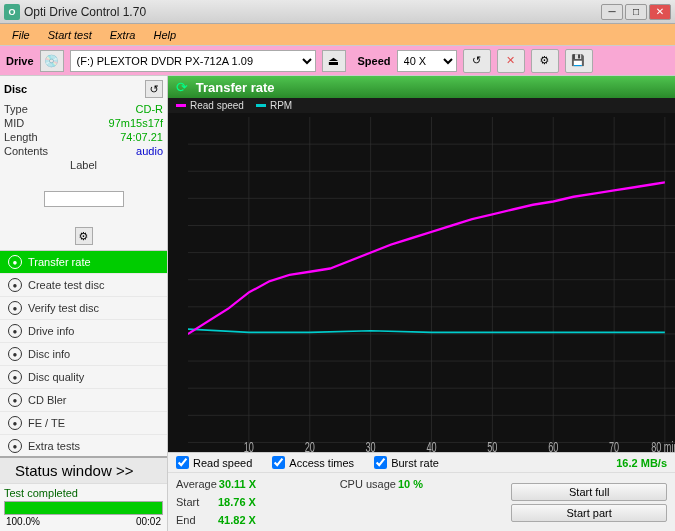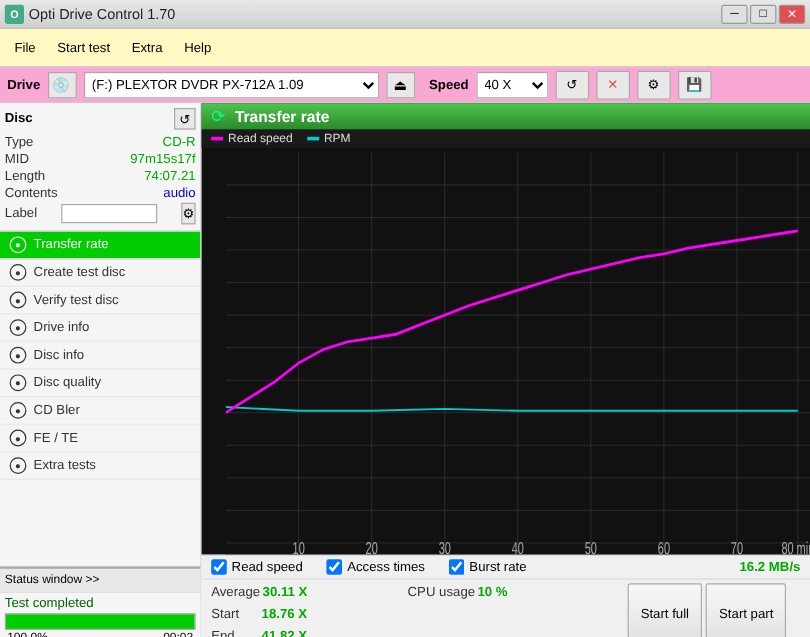--- a/index.html
+++ b/index.html
@@ -49,27 +49,28 @@
       border: 1px solid #999;
       background: #e0e0e0;
       cursor: pointer;
       display: flex; align-items: center; justify-content: center;
       font-size: 10px;
       border-radius: 2px;
     }
     .title-btn.close { background: #e05050; color: white; }
     
     #menu-bar {
-      background: #fef9c3;
+      background: #fdba74;
       border-bottom: 1px solid #ccc;
-      height: 32px;
+      height: 22px;
       display: flex;
       align-items: center;
       padding: 0 4px;
       gap: 2px;
+      font-style: italic;
     }
     .menu-item {
       padding: 2px 8px;
       cursor: pointer;
       font-size: 11px;
       color: #000;
       border-radius: 2px;
     }
     
     #drive-bar {
@@ -148,20 +149,21 @@
     }
     .disc-row-label { color: #333; }
     .disc-row-value { color: #00aa00; }
     .disc-row-value.blue { color: #0000cc; }
     #label-row {
       display: flex;
       align-items: center;
       padding: 1px 0;
       gap: 20px;
       font-size: 11px;
+      flex-direction: column;
     }
     #label-input {
       border: 1px solid #aaa;
       width: 80px;
       height: 16px;
       font-size: 10px;
       padding: 1px;
     }
     .label-icon-btn {
       width: 18px; height: 18px;
@@ -190,23 +192,23 @@
       width: 14px; height: 14px;
       border-radius: 50%;
       border: 1px solid currentColor;
       display: flex; align-items: center; justify-content: center;
       font-size: 8px;
       flex-shrink: 0;
     }
     .nav-item.active .nav-icon { border-color: white; }
     #status-window-btn {
       border-top: 2px solid #aaa;
-      padding: 4px 4px;
-      cursor: pointer;
-      font-size: 10px;
+      padding: 4px 15px;
+      cursor: pointer;
+      font-size: 15px;
       background: #e8e8e8;
       display: flex;
       align-items: center;
       justify-content: space-between;
     }
     #progress-bar-area {
       padding: 3px 4px;
       background: #f5f5f5;
       border-top: 1px solid #ddd;
     }
@@ -326,21 +328,21 @@
       display: flex;
       align-items: center;
       gap: 2px;
       font-size: 11px;
       line-height: 16px;
     }
     .stat-label { color: #333; min-width: 40px; }
     .stat-value { color: #00aa00; font-weight: bold; }
     #buttons-col {
       display: flex;
-      flex-direction: row;
+      flex-direction: column;
       gap: 3px;
       justify-content: center;
       padding-left: 8px;
     }
     .action-btn {
       padding: 2px 10px;
       border: 1px solid #aaa;
       background: linear-gradient(to bottom, #f8f8f8, #e0e0e0);
       cursor: pointer;
       font-size: 11px;

